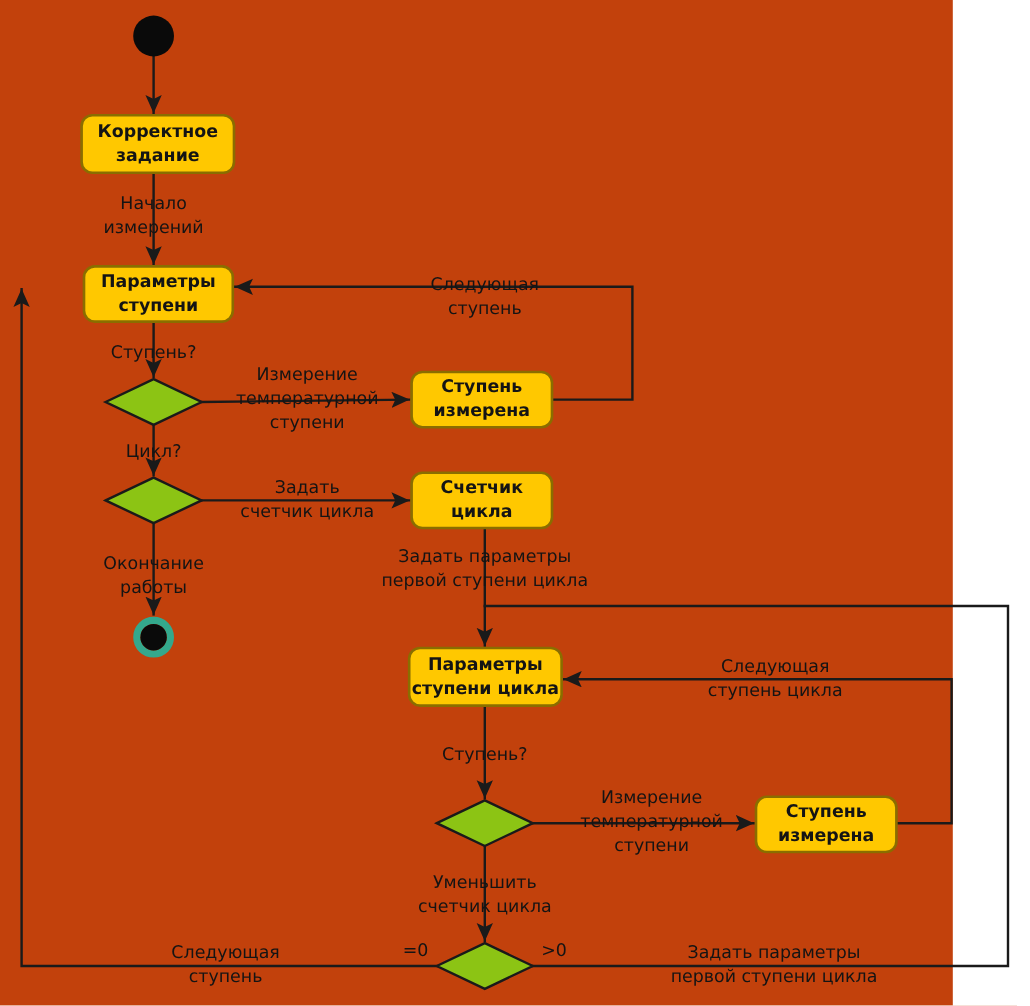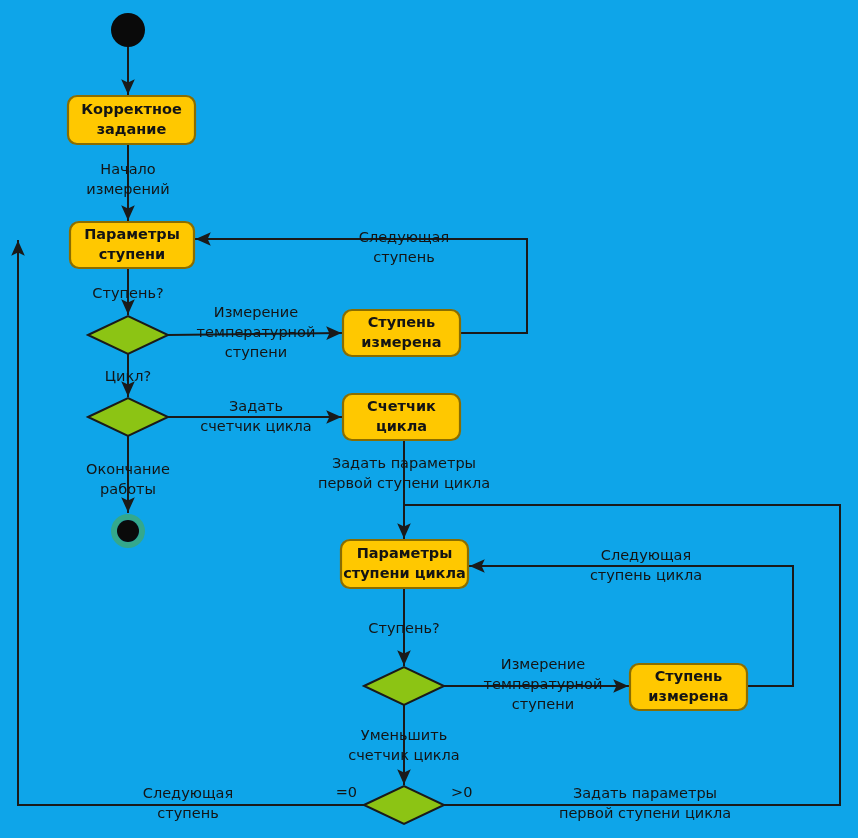--- a/index.html
+++ b/index.html
@@ -8,23 +8,23 @@
     background: #ffffff;
   }
   body {
     width: 858px;
     height: 838px;
     overflow: hidden;
     font-family: "DejaVu Sans", sans-serif;
   }
   #diagram-root {
     position: relative;
-    width: 858px;
+    width: 794px;
     height: 838px;
-    background: #0ea5e9;
+    background: #c2410c;
   }
   svg#activity-diagram {
     display: block;
     width: 858px;
     height: 838px;
   }
   .edge {
     fill: none;
     stroke: #1a1a1a;
     stroke-width: 2;

